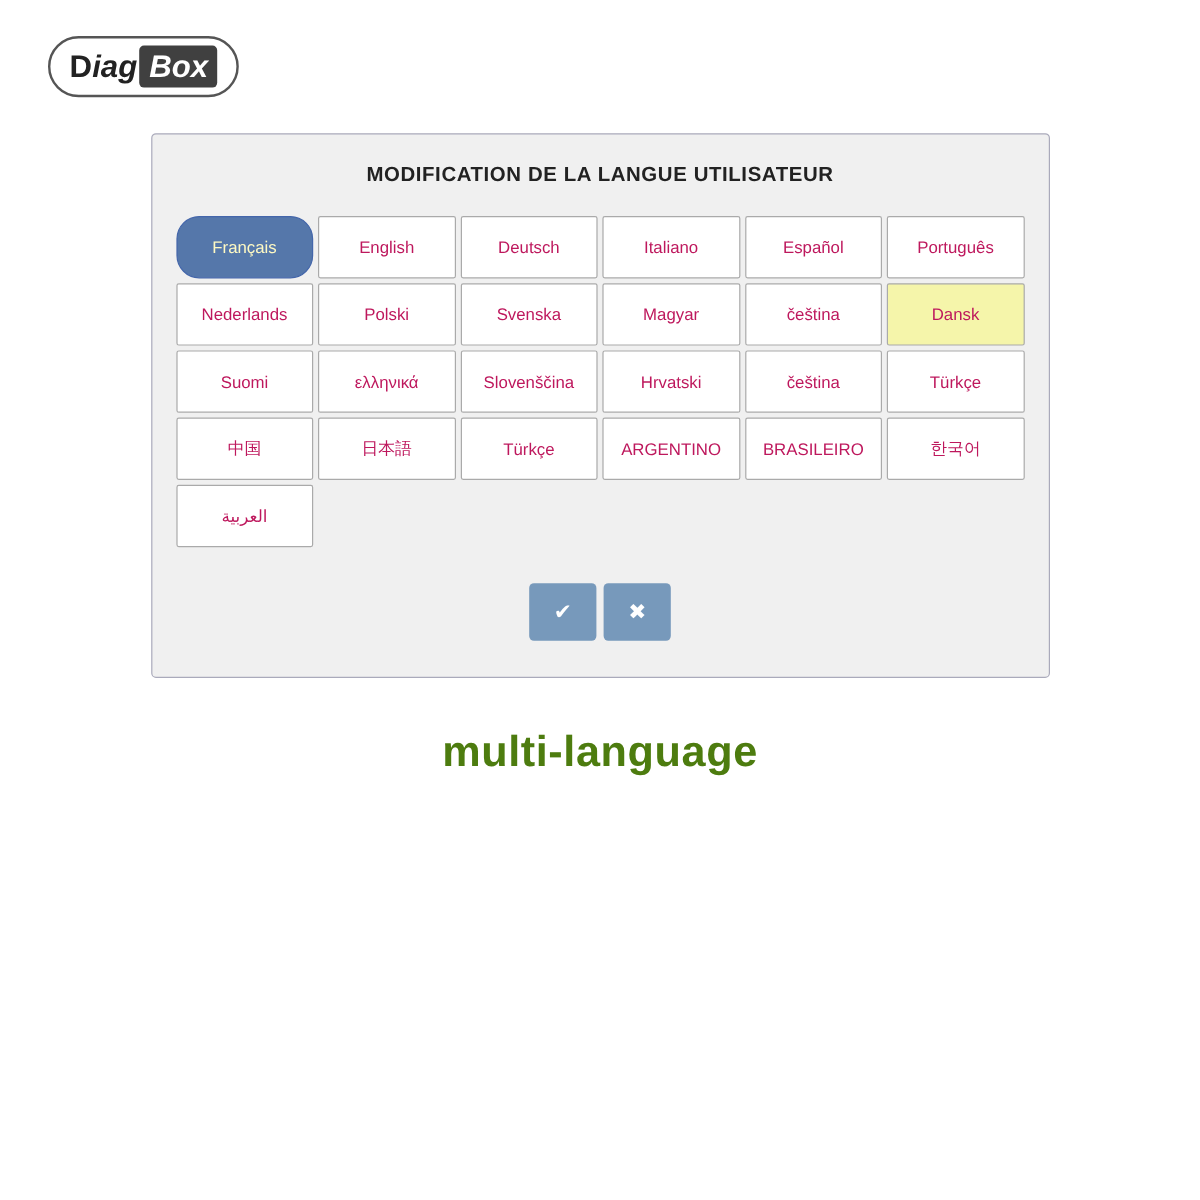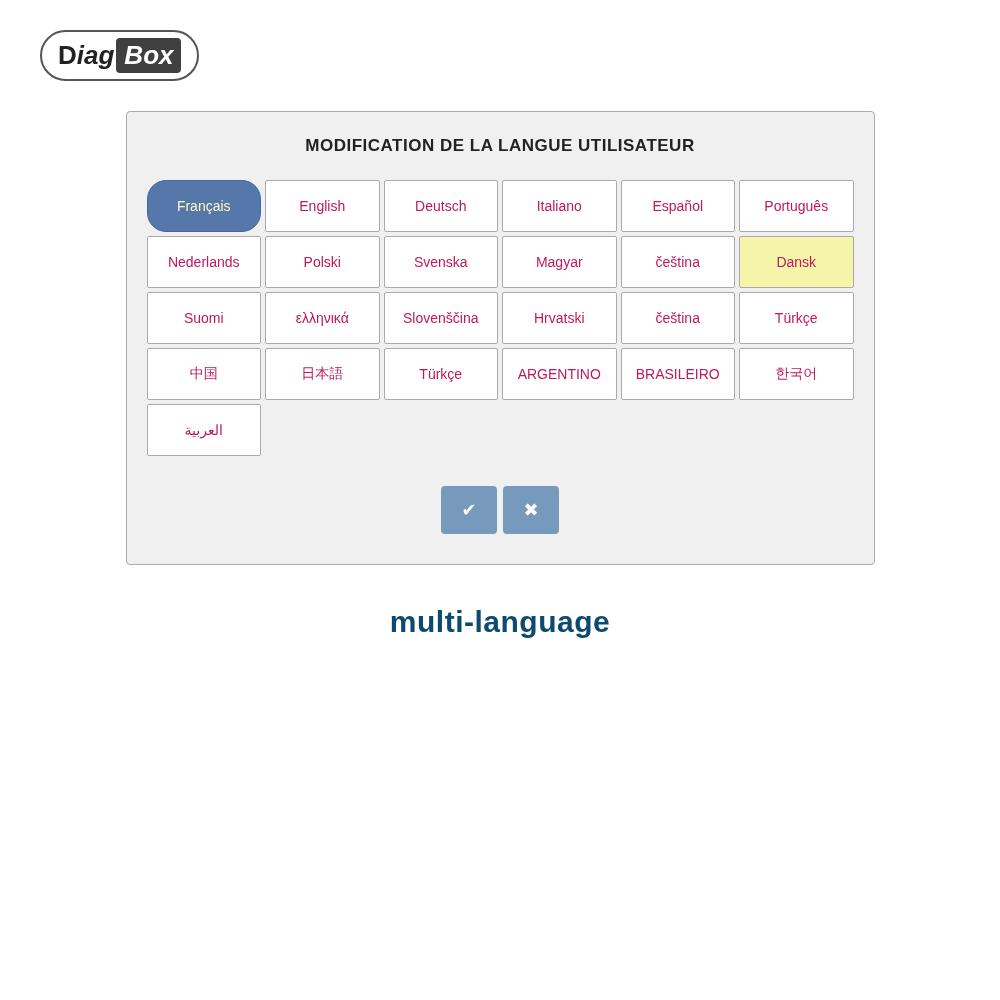--- a/index.html
+++ b/index.html
@@ -131,23 +131,23 @@
       justify-content: center;
     }
 
     .action-btn.cancel {
       background: #7799bb;
     }
 
     
     .footer-caption {
       margin-top: 40px;
-      font-size: 30px;
-      font-weight: bold;
-      color: #0c4a6e;
+      font-size: 36px;
+      font-weight: bold;
+      color: #4d7c0f;
       font-family: Arial, sans-serif;
       letter-spacing: 0.5px;
     }
   </style>
 </head>
 <body>
 
 <div class="page-wrapper">
 
   <div class="header">

